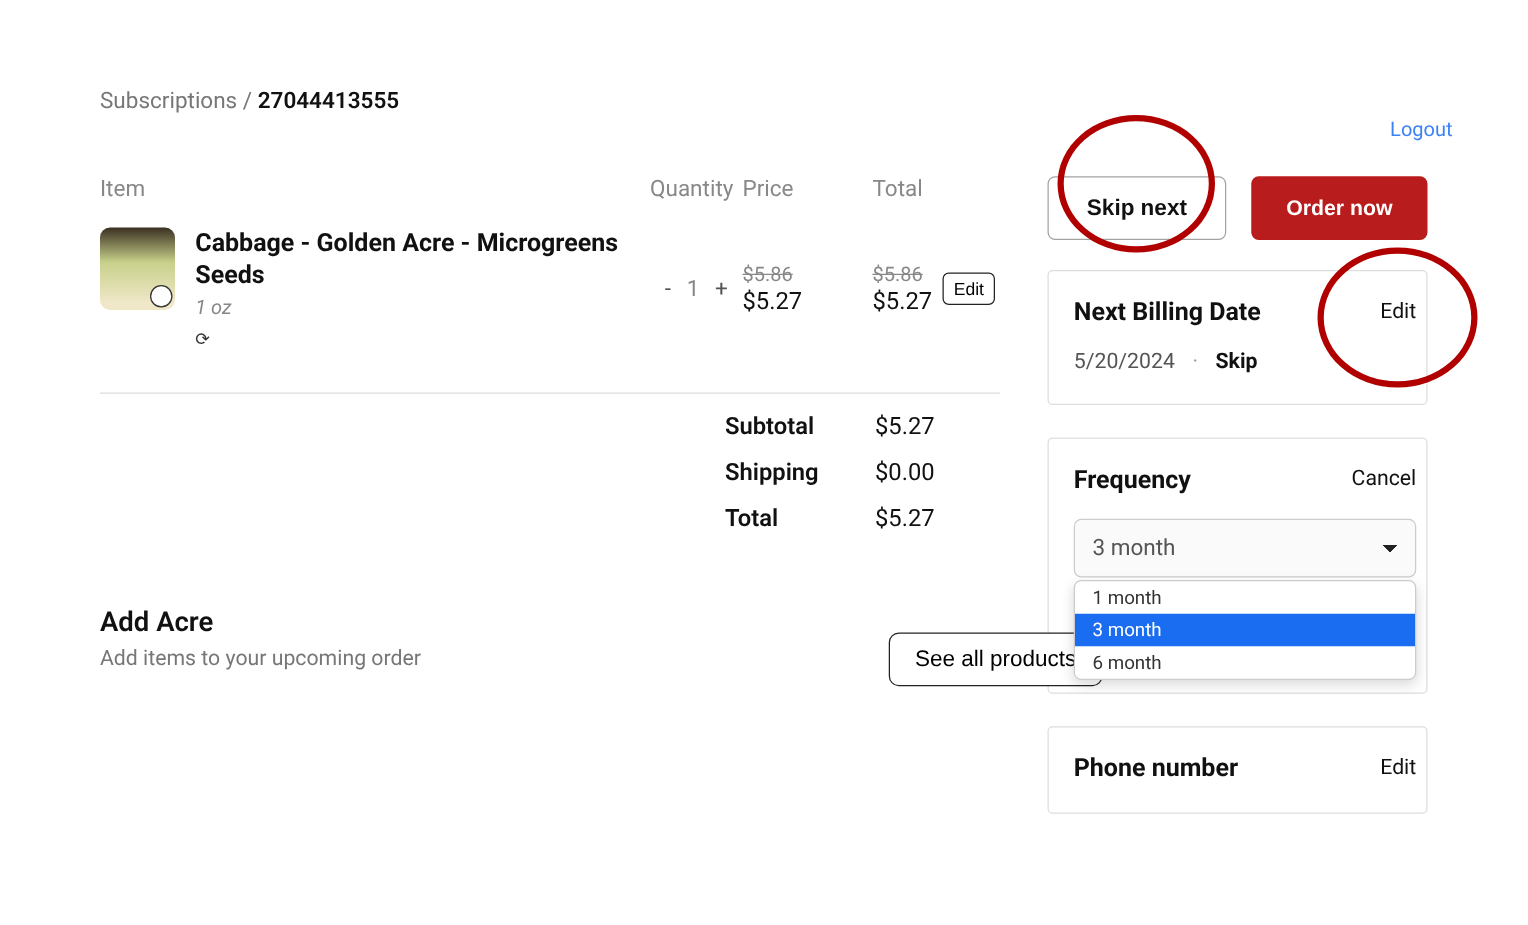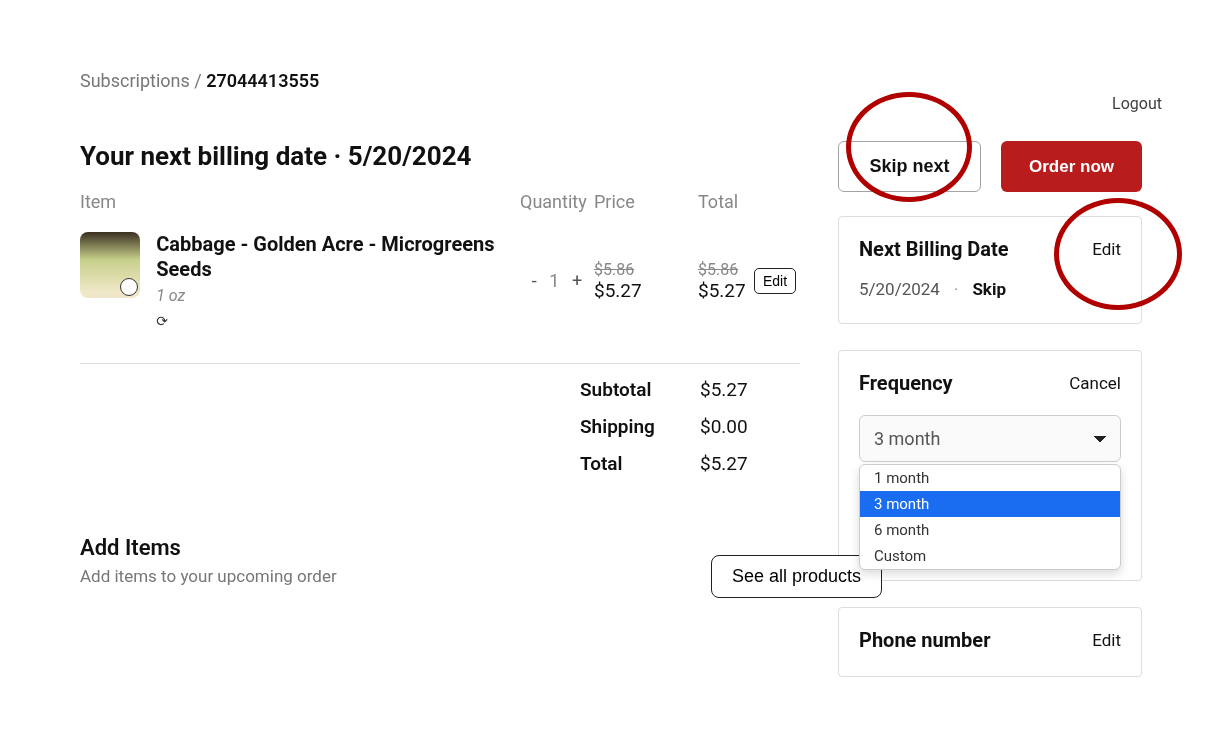--- a/index.html
+++ b/index.html
@@ -18,21 +18,21 @@
     font-size: 18px;
     color: #777;
     margin-bottom: 50px;
   }
   .breadcrumb .current { color: #111; font-weight: 600; }
   .logout {
     position: absolute;
     right: 60px;
     top: 94px;
     font-size: 16px;
-    color: #404040;
+    color: #3b82f6;
     cursor: pointer;
   }
   .main-row {
     display: flex;
     gap: 38px;
     align-items: flex-start;
   }
   .left-col { width: 720px; }
   .right-col { width: 320px; }
 
@@ -117,21 +117,21 @@
     font-size:18px; font-weight:600; padding:14px 26px;
     border-radius:6px; cursor:pointer; flex:1;
   }
   .btn-order {
     border:none; background:#b91c1c; color:#fff;
     font-size:17px; font-weight:700; padding:14px 26px;
     border-radius:6px; cursor:pointer; flex:1;
   }
 
   .panel {
-    border:1px solid #ddd; border-radius:4px; padding:20px 20px 24px 20px;
+    border:1px solid #ddd; border-radius:4px; padding:20px 8px 24px 20px;
     margin-bottom:26px; background:#fff;
   }
   .panel-head { display:flex; justify-content:space-between; align-items:center; }
   .panel-title { font-size:20px; font-weight:700; }
   .panel-action { font-size:17px; color:#111; cursor:pointer; }
   .panel-row { margin-top:18px; display:flex; gap:14px; align-items:center; font-size:17px; color:#555;}
   .panel-row .dot { color:#999; }
   .panel-row .skip { font-weight:700; color:#111; }
 
   .freq-select {
@@ -171,21 +171,20 @@
     <span>/</span>
     <span class="current">27044413555</span>
   </div>
 
   <div class="logout">Logout</div>
 
   <div class="main-row">
 
     <div class="left-col">
 
-      <div class="billing-heading">Your next billing date · 5/20/2024</div>
 
       <div class="table-headers">
         <div class="th-item">Item</div>
         <div class="th-qty">Quantity</div>
         <div class="th-price">Price</div>
         <div class="th-total">Total</div>
       </div>
 
       <div class="item-row">
         <div class="item-left">
@@ -223,21 +222,21 @@
           <div class="lbl">Shipping</div>
           <div class="val">$0.00</div>
         </div>
         <div class="totals-row">
           <div class="lbl">Total</div>
           <div class="val">$5.27</div>
         </div>
       </div>
 
       <div class="add-items-section">
-        <div class="add-items-title">Add Items</div>
+        <div class="add-items-title">Add Acre</div>
         <div class="add-items-desc">Add items to your upcoming order</div>
         <button class="see-all-btn">See all products</button>
       </div>
 
     </div>
 
     <div class="right-col">
       <div class="top-buttons">
         <button class="btn-skip">Skip next</button>
         <button class="btn-order">Order now</button>
@@ -258,21 +257,20 @@
       <div class="panel" style="padding-bottom:10px;">
         <div class="panel-head">
           <div class="panel-title">Frequency</div>
           <div class="panel-action">Cancel</div>
         </div>
         <div class="freq-select">3 month</div>
         <div class="dropdown-panel">
           <div class="dropdown-option">1 month</div>
           <div class="dropdown-option selected">3 month</div>
           <div class="dropdown-option">6 month</div>
-          <div class="dropdown-option">Custom</div>
         </div>
       </div>
 
       <div class="panel">
         <div class="panel-head">
           <div class="panel-title">Phone number</div>
           <div class="panel-action">Edit</div>
         </div>
       </div>
 

